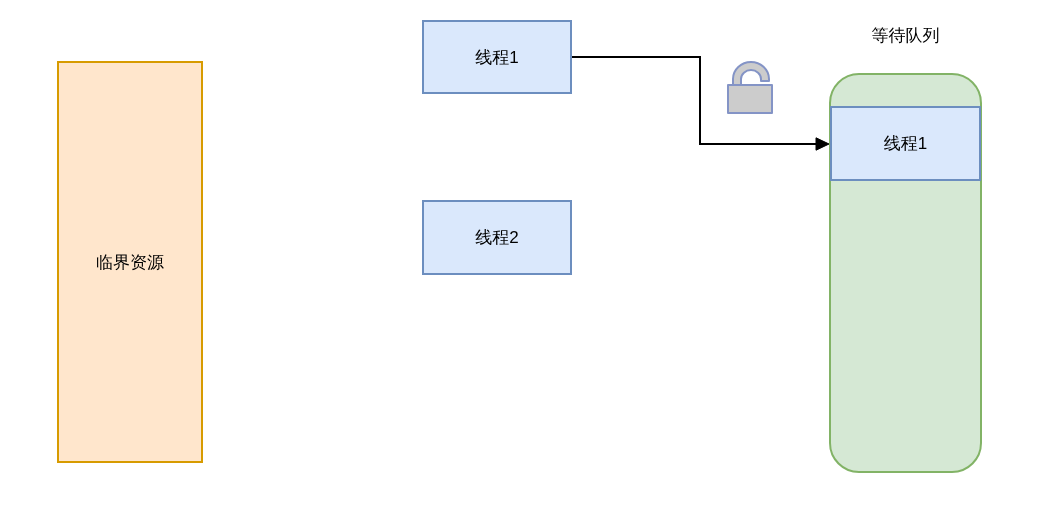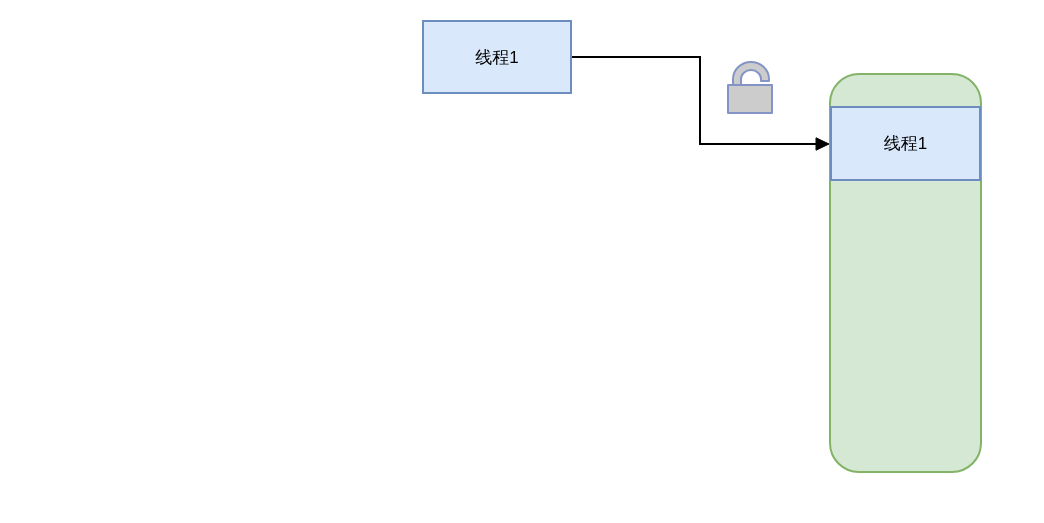--- a/index.html
+++ b/index.html
@@ -80,27 +80,36 @@
     stroke: var(--lock-border, #8494c6);
     stroke-width: 2;
     stroke-linejoin: round;
   }
 </style>
 </head>
 <body>
 
 <div class="canvas">
 
+  <div class="shape resource-box">
+    <span>临界资源</span>
+  </div>
 
   <div class="shape thread-box thread-1">
     <span>线程1</span>
   </div>
 
+  <div class="shape thread-box thread-2">
+    <span>线程2</span>
+  </div>
 
 
+  <div class="shape queue-title">
+    <span>等待队列</span>
+  </div>
 
   <div class="shape queue-box"></div>
 
   <div class="shape queue-item">
     <span>线程1</span>
   </div>
 
   <svg class="overlay" viewBox="0 0 1044 523" xmlns="http://www.w3.org/2000/svg">
 
     <g>

